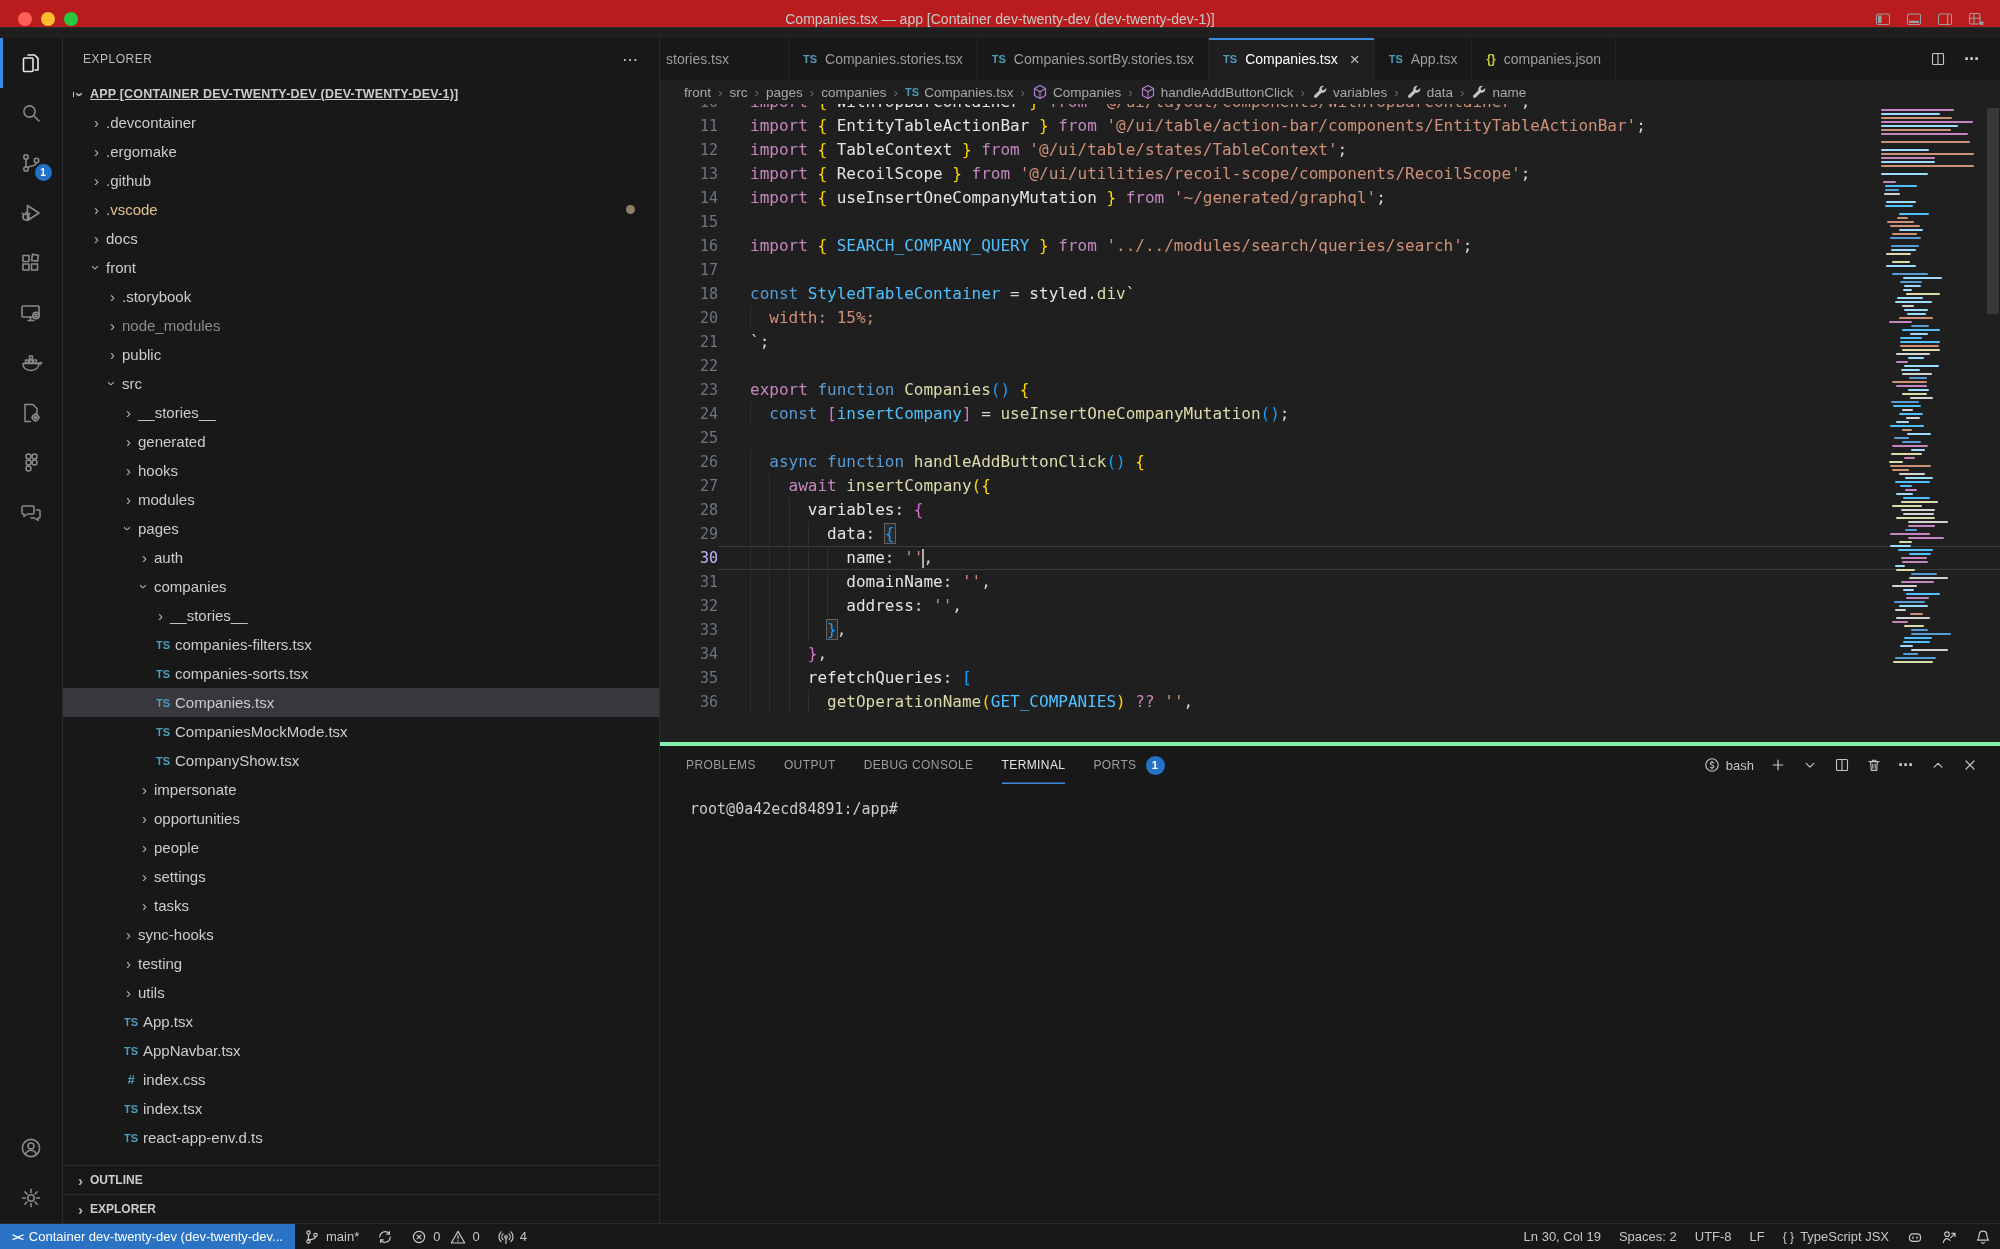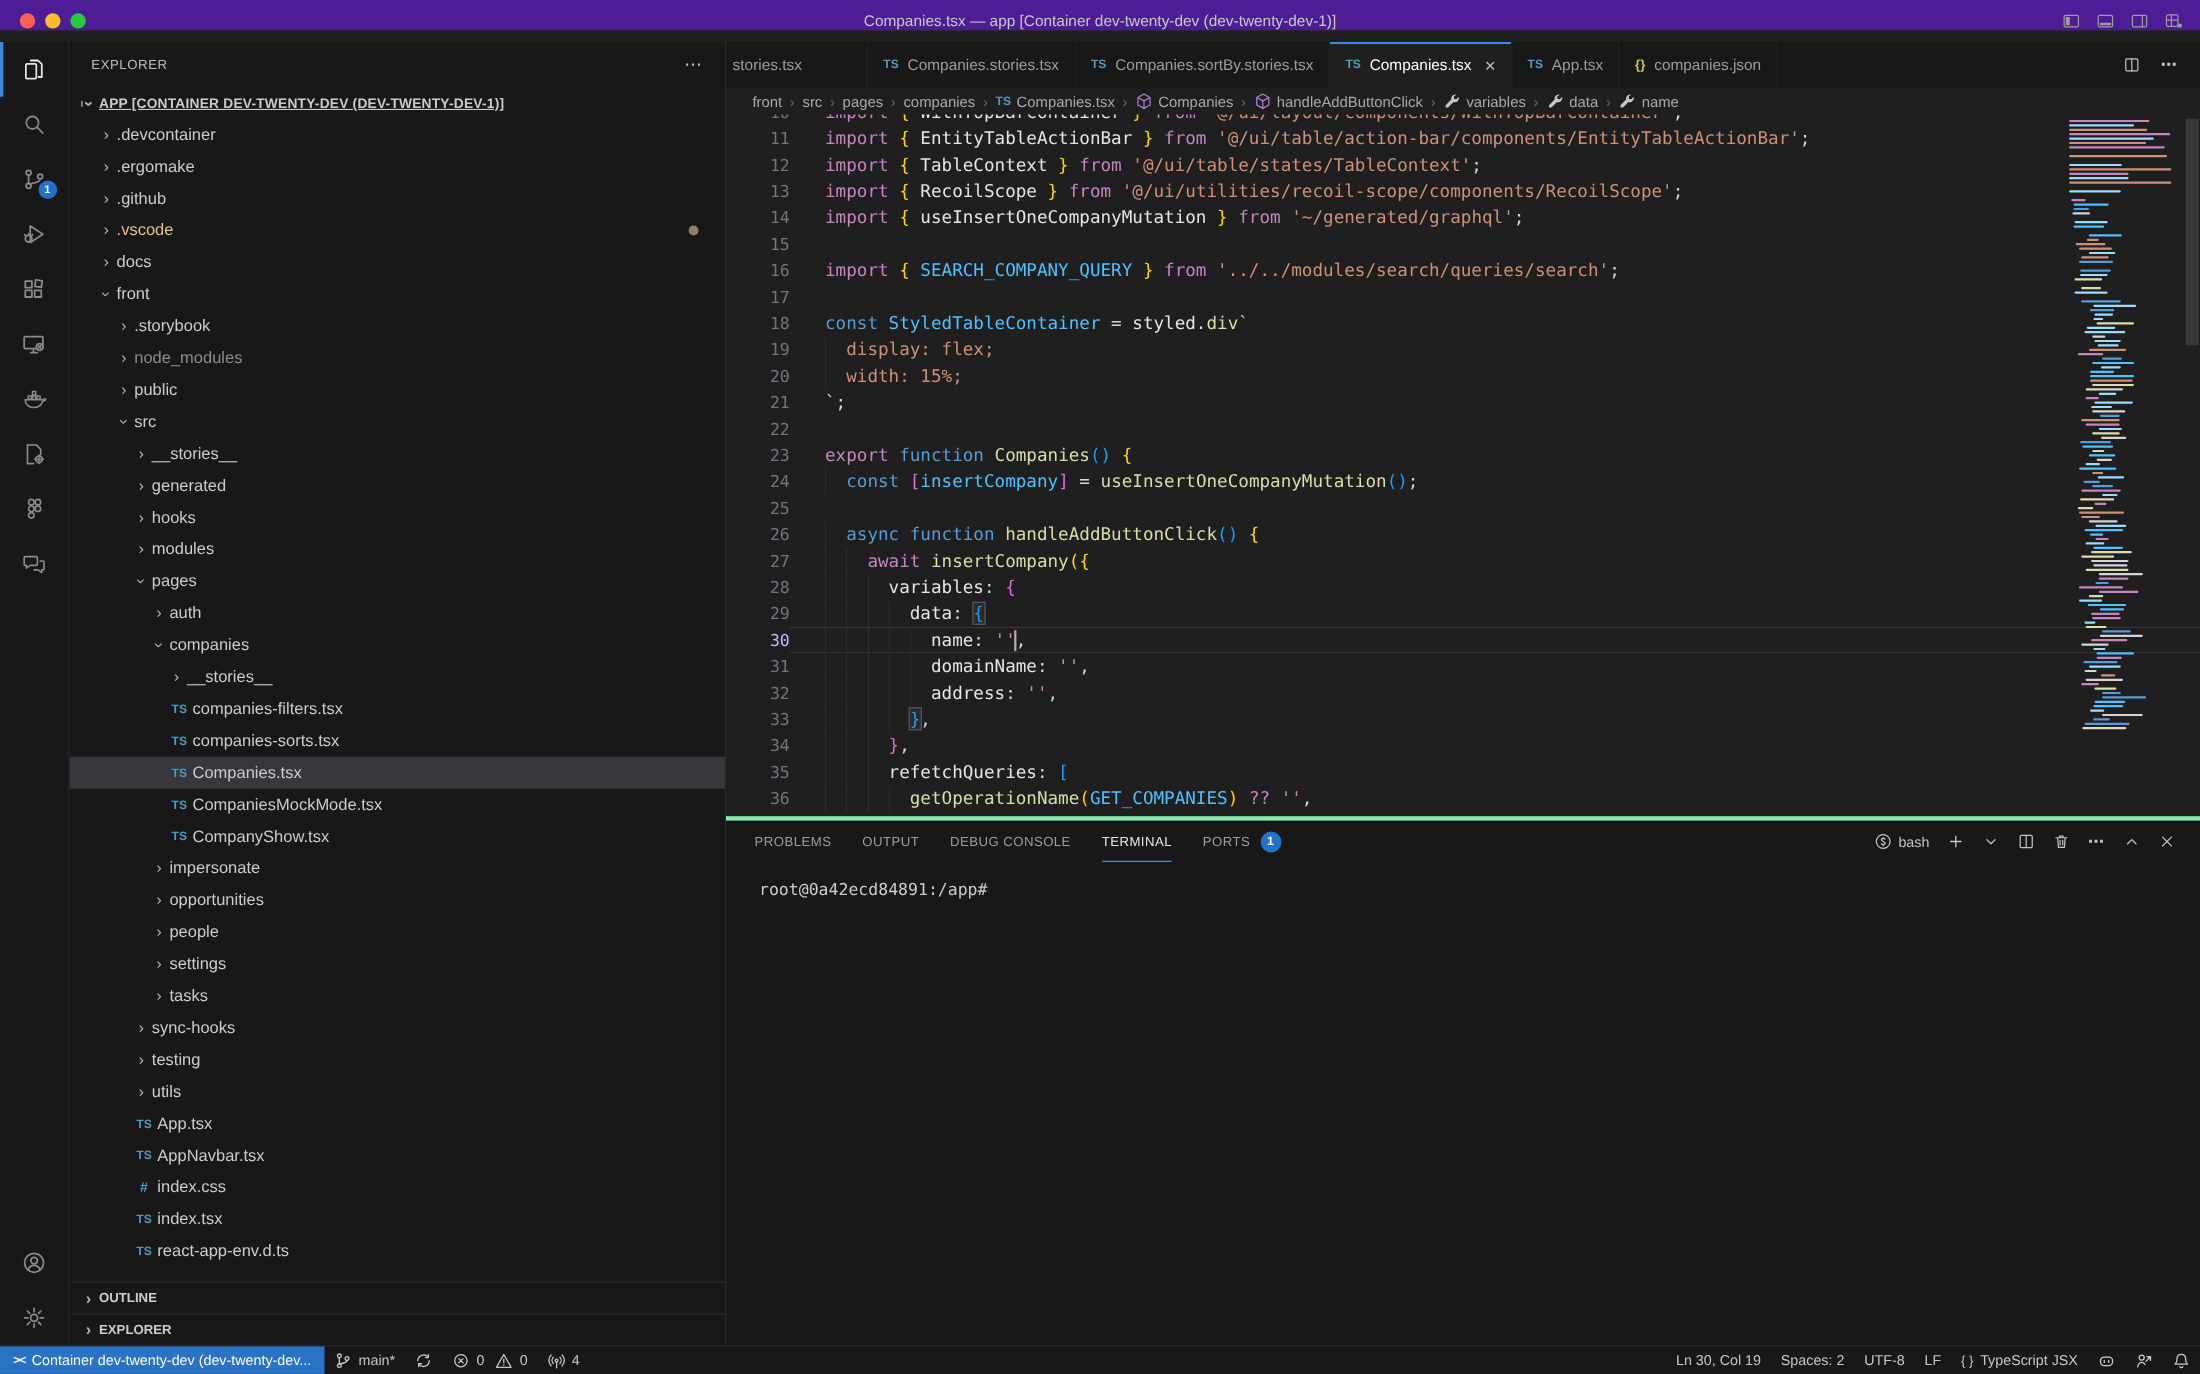--- a/index.html
+++ b/index.html
@@ -1,21 +1,21 @@
 <!DOCTYPE html>
 <html><head>
 <meta charset="utf-8">
 <style>
   *{box-sizing:border-box;margin:0;padding:0}
   html,body{width:2000px;height:1249px;overflow:hidden}
   body{background:#1f1f1f;font-family:"Liberation Sans","DejaVu Sans",sans-serif;color:#ccc;position:relative}
   svg{display:block}
 
   
-  .titlebar{position:absolute;left:0;top:0;right:0;height:28px;background:#4c1d95;border-bottom:1px solid #2b2b2b}
+  .titlebar{position:absolute;left:0;top:0;right:0;height:28px;background:#b91c1c;border-bottom:1px solid #2b2b2b}
   .lights{position:absolute;left:18px;top:12px;display:flex;gap:9px}
   .light{width:14px;height:14px;border-radius:50%}
   .win-title{position:absolute;left:0;right:0;top:0;height:38px;line-height:38px;text-align:center;font-size:14px;color:#c9c9c9}
   .wc{position:absolute;right:16px;top:0;height:38px;display:flex;align-items:center;gap:15px;color:#9d9d9d}
   .wc > span{display:flex}
 
   
   .activitybar{position:absolute;left:0;top:38px;width:63px;bottom:26px;background:#181818;border-right:1px solid #2b2b2b;display:flex;flex-direction:column;align-items:center}
   .ab-item{width:63px;height:50px;flex:none;display:flex;align-items:center;justify-content:center;color:#8a8a8a;position:relative;cursor:pointer}
   .ab-item.active{color:#e7e7e7;box-shadow:inset 3px 0 0 #3b89e0}
@@ -571,24 +571,20 @@
           <div class="ln">16</div>
           <div class="lc"><span class="k1">import </span><span class="b1">{ </span><span class="c">SEARCH_COMPANY_QUERY</span><span class="b1"> }</span><span class="k1"> from </span><span class="s">'../../modules/search/queries/search'</span><span class="p">;</span></div>
         </div>
         <div class="crow">
           <div class="ln">17</div>
           <div class="lc"></div>
         </div>
         <div class="crow">
           <div class="ln">18</div>
           <div class="lc"><span class="k2">const </span><span class="c">StyledTableContainer</span><span class="p"> = </span><span class="v">styled</span><span class="p">.</span><span class="f">div</span><span class="f">`</span></div>
-        </div>
-        <div class="crow">
-          <div class="ln">19</div>
-          <div class="lc"><span class="ig"></span><span class="s">display: flex;</span></div>
         </div>
         <div class="crow">
           <div class="ln">20</div>
           <div class="lc"><span class="ig"></span><span class="s">width: 15%;</span></div>
         </div>
         <div class="crow">
           <div class="ln">21</div>
           <div class="lc"><span class="f">`</span><span class="p">;</span></div>
         </div>
         <div class="crow">

